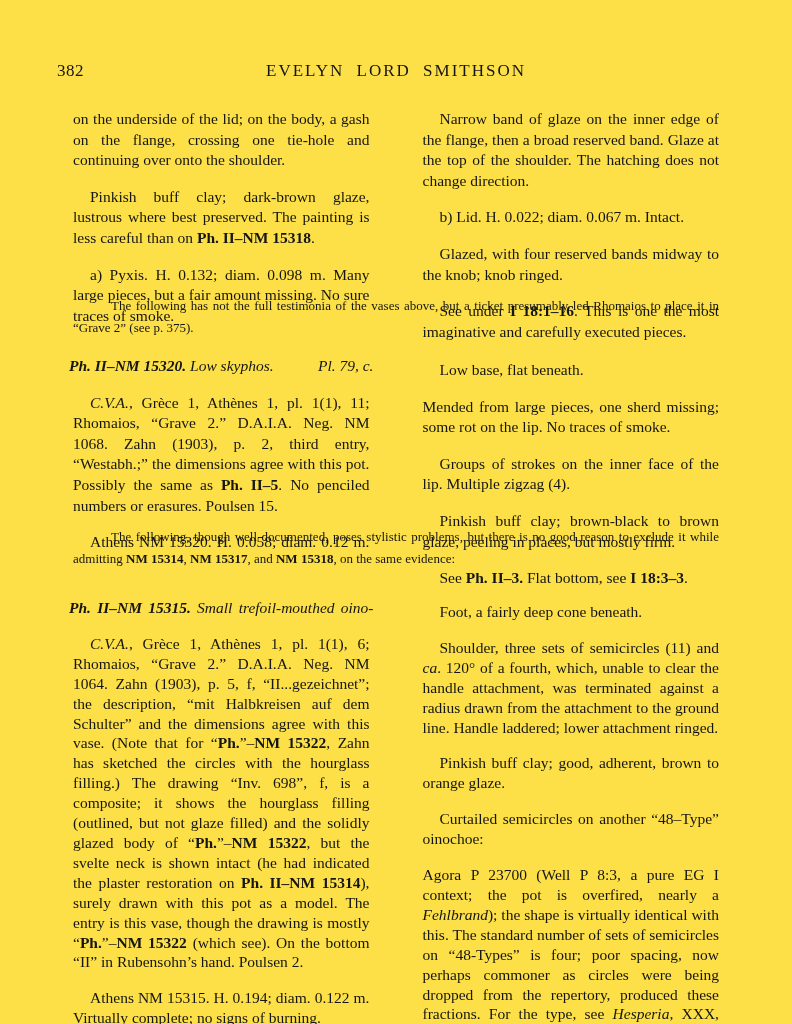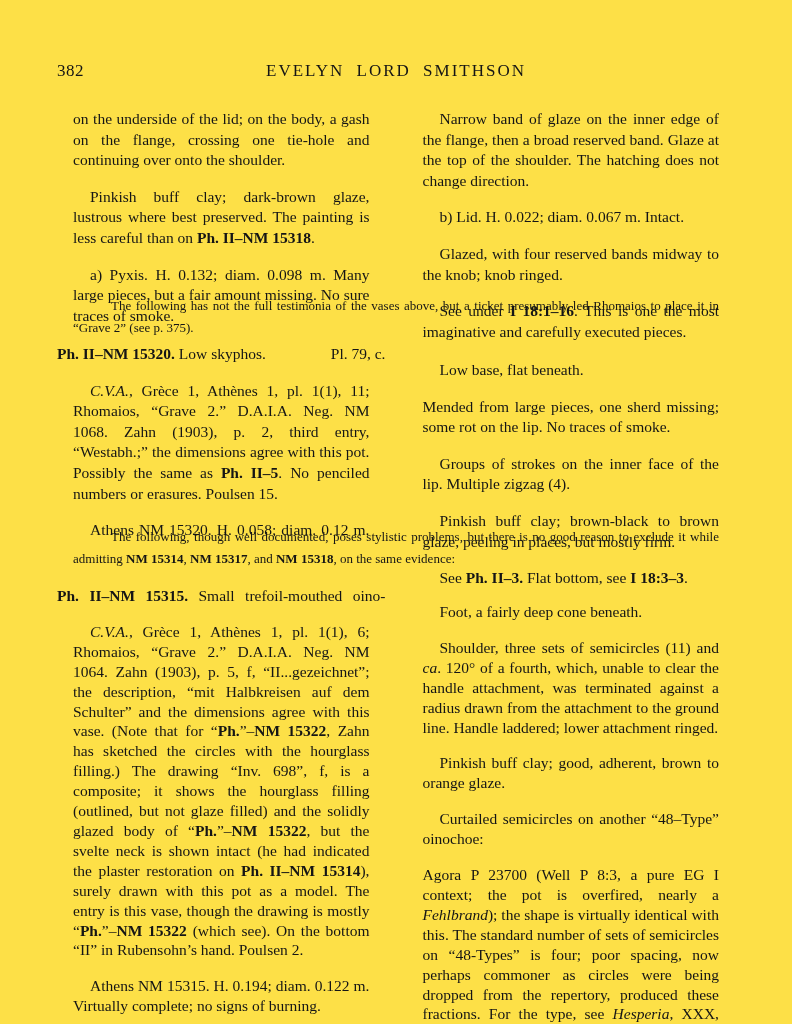--- a/index.html
+++ b/index.html
@@ -19,21 +19,21 @@
   .cols{display:flex;gap:21px;}
   .col{flex:1 1 0;min-width:0;text-align:justify;font-size:15.5px;line-height:20.6px;}
   #entry2 .col{line-height:19.9px;}
   .note{font-size:13px;line-height:22px;text-align:justify;}
   .note p{text-indent:38px;}
   p.para{margin:16px;padding:0;}
   p.indent{text-indent:17px;}
   p.jlast{text-align-last:justify;}
   .b{font-weight:bold;}
   .i{font-style:italic;}
-  .entry-header{margin:0;}
+  .entry-header{margin:12px;font-style:italic;}
   .hline{width:100%;}
   .flexline{display:flex;justify-content:space-between;align-items:baseline;}
   .fill{text-align:justify;text-align-last:justify;}
 </style>
 </head>
 <body>
 
 <div class="page">
 
   <div class="pheader">

